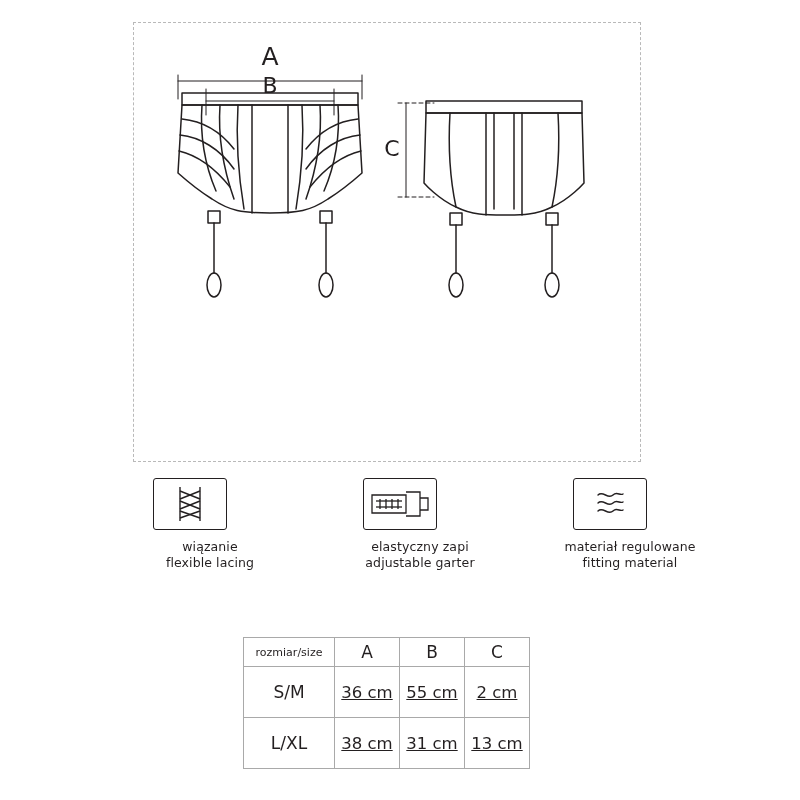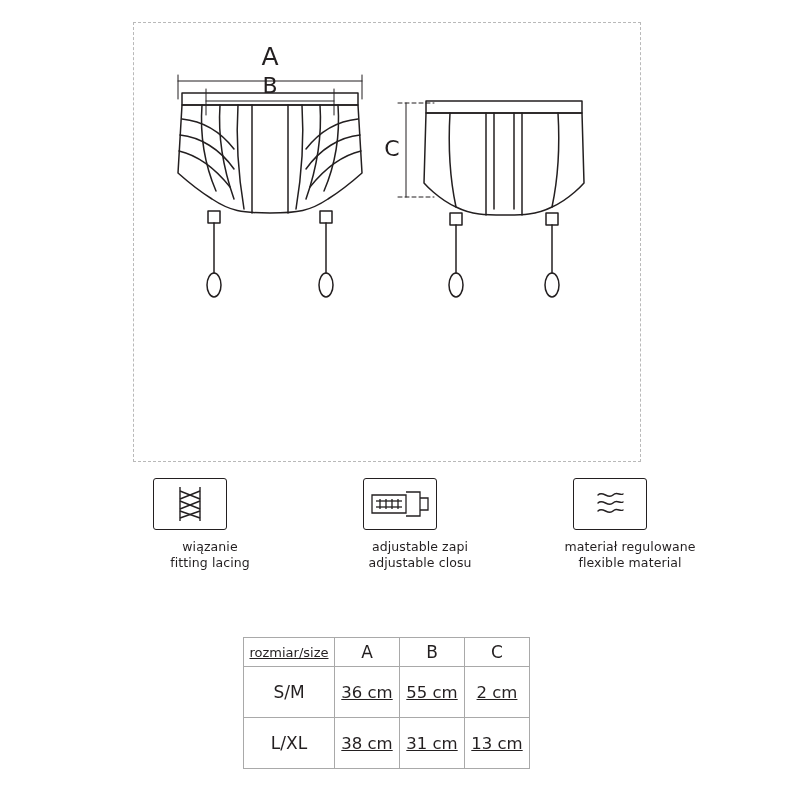--- a/index.html
+++ b/index.html
@@ -86,23 +86,22 @@
     color: #231f20;
   }
   .size-table td {
     border: 1px solid #a9a9a9;
     text-align: center;
     vertical-align: middle;
   }
   .size-table .hdr-label {
     width: 82px;
     height: 26px;
-    font-size: 13px;
+    font-size: 11px;
     padding: 0 4px;
-    text-decoration: underline;
   }
   .size-table .hdr-col {
     width: 62px;
     height: 26px;
     font-size: 17px;
   }
   .size-table .row-label {
     height: 48px;
     font-size: 17px;
     margin-top: 12px;
@@ -215,55 +214,55 @@
           <path d="M13 7 L33 15"></path>
           <path d="M33 7 L13 15"></path>
           <path d="M13 17 L33 25"></path>
           <path d="M33 17 L13 25"></path>
           <path d="M13 27 L33 34"></path>
           <path d="M33 27 L13 34"></path>
         </svg>
       </div>
       <div class="feature-caption">
         <span class="ln">wiązanie</span>
-        <span class="ln">fitting lacing</span>
+        <span class="ln">flexible lacing</span>
       </div>
     </div>
 
     <div class="feature">
       <div class="feature-icon-box">
         <svg width="60" height="34" viewBox="0 0 60 34" fill="none" stroke="#231f20" stroke-width="1.3">
           <path d="M2 8 L36 8 L36 26 L2 26 Z"></path>
           <path d="M36 5 L50 5 L50 29 L36 29"></path>
           <path d="M50 11 L58 11 L58 23 L50 23"></path>
           <path d="M10 12 L10 22"></path>
           <path d="M16 12 L16 22"></path>
           <path d="M22 12 L22 22"></path>
           <path d="M28 12 L28 22"></path>
           <path d="M6 14 L32 14"></path>
           <path d="M6 20 L32 20"></path>
         </svg>
       </div>
       <div class="feature-caption">
-        <span class="ln">adjustable zapi</span>
-        <span class="ln">adjustable closu</span>
+        <span class="ln">elastyczny zapi</span>
+        <span class="ln">adjustable garter</span>
       </div>
     </div>
 
     <div class="feature">
       <div class="feature-icon-box">
         <svg width="44" height="34" viewBox="0 0 44 34" fill="none" stroke="#231f20" stroke-width="1.4" stroke-linecap="round">
           <path d="M10 8 C15 3 20 13 25 8 C29 4 32 9 35 7"></path>
           <path d="M10 16 C15 11 20 21 25 16 C29 12 32 17 35 15"></path>
           <path d="M10 24 C15 19 20 29 25 24 C29 20 32 25 35 23"></path>
         </svg>
       </div>
       <div class="feature-caption">
         <span class="ln">materiał regulowane</span>
-        <span class="ln">flexible material</span>
+        <span class="ln">fitting material</span>
       </div>
     </div>
 
 
   </div>
 
   <table class="size-table">
     <tbody>
       <tr>
         <td class="hdr-label">rozmiar/size</td>

